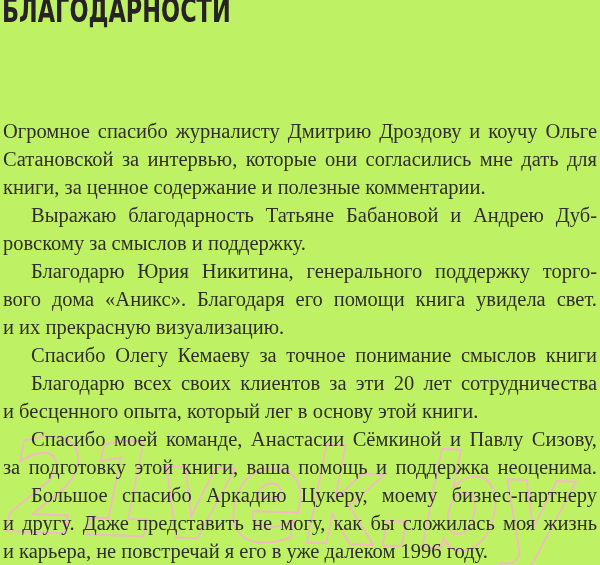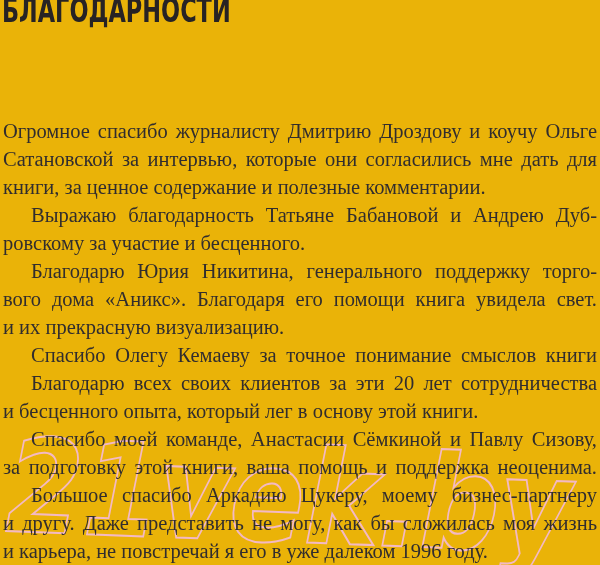--- a/index.html
+++ b/index.html
@@ -5,21 +5,21 @@
   html, body {
     margin: 0;
     padding: 0;
     background: #ffffff;
   }
   .page {
     position: relative;
     width: 600px;
     height: 565px;
     overflow: hidden;
-    background: #eab308;
+    background: #bef264;
     font-family: "Liberation Serif", "DejaVu Serif", serif;
   }
   
   .heading {
     position: absolute;
     top: -6px;
     left: 2px;
     margin: 0;
     font-family: "DejaVu Sans", sans-serif;
     font-weight: 800;
@@ -89,21 +89,21 @@
   <div class="content">
 
     <div class="para">
       <div class="line">Огромное спасибо журналисту Дмитрию Дроздову и коучу Ольге</div>
       <div class="line">Сатановской за интервью, которые они согласились мне дать для</div>
       <div class="line last">книги, за ценное содержание и полезные комментарии.</div>
     </div>
 
     <div class="para">
       <div class="line indent">Выражаю благодарность Татьяне Бабановой и Андрею Дуб-</div>
-      <div class="line last">ровскому за участие и бесценного.</div>
+      <div class="line last">ровскому за смыслов и поддержку.</div>
     </div>
 
     <div class="para">
       <div class="line indent">Благодарю Юрия Никитина, генерального поддержку торго-</div>
       <div class="line">вого дома «Аникс». Благодаря его помощи книга увидела свет.</div>
     </div>
 
     <div class="para">
       <div class="line last">и их прекрасную визуализацию.</div>
       <div class="line indent">Спасибо Олегу Кемаеву за точное понимание смыслов книги</div>

